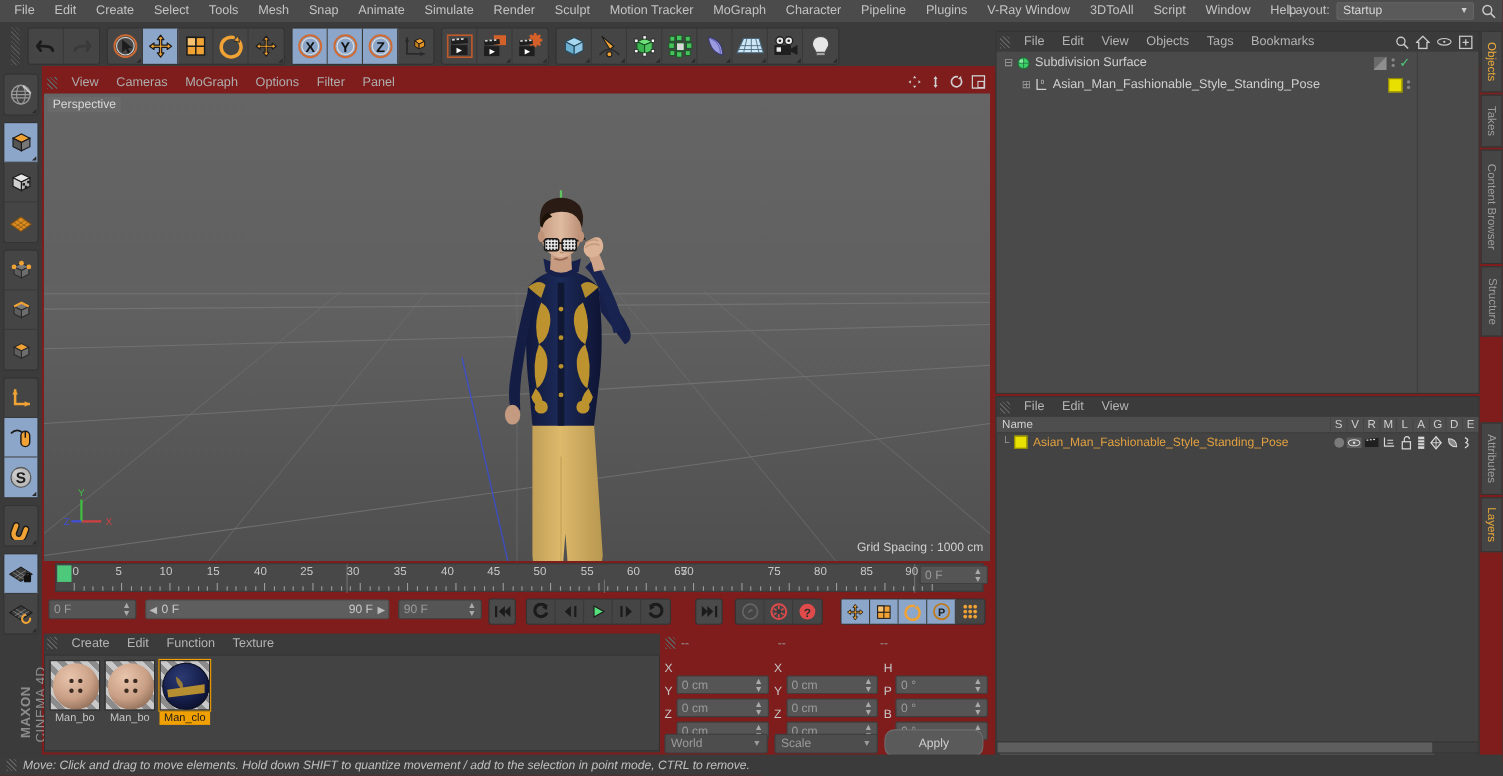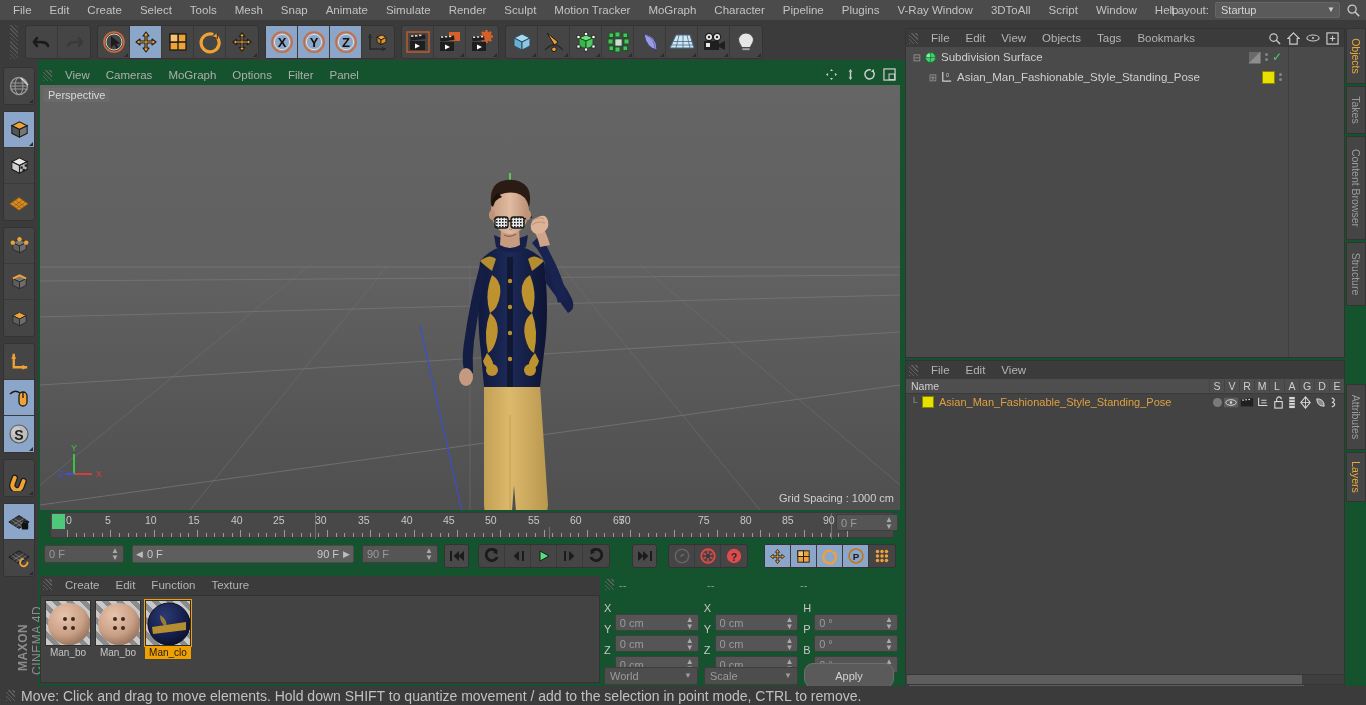--- a/index.html
+++ b/index.html
@@ -3,21 +3,21 @@
 <meta charset="utf-8">
 <style>
   * { box-sizing: border-box; margin:0; padding:0; }
   html,body {
     width:1366px; height:705px; overflow:hidden;
     background:#3b3b3b;
     font-family:"Liberation Sans", sans-serif;
     font-size:11px; color:#b4b4b4;
     -webkit-font-smoothing:antialiased;
   }
-  .app { position:relative; width:1366px; height:705px; background:#14532d; }
+  .app { position:relative; width:1366px; height:705px; background:#7f1d1d; }
 
   
   .menubar { position:absolute; left:0; top:0; width:1366px; height:20px;
     background:#4b4b4b; display:flex; align-items:center; }
   .menubar .mi { padding:0 9px; height:20px; line-height:20px; color:#c3c3c3; font-size:11.5px; white-space:nowrap; }
   .layout-wrap { position:absolute; right:26px; top:2px; display:flex; align-items:center; gap:6px; }
   .layout-wrap .lbl { color:#c3c3c3; font-size:11.5px; }
   .layout-sel { width:125px; height:16px; background:#5a5a5a; border:1px solid #666;
     border-radius:2px; color:#d6d6d6; font-size:11px; padding-left:5px; line-height:14px;
     display:flex; align-items:center; justify-content:space-between; }
@@ -157,21 +157,21 @@
   .rtab { width:20px; background:#454545; border:1px solid #333; margin-bottom:2px;
     display:flex; align-items:center; justify-content:center;}
   .rtab span { transform:rotate(90deg); white-space:nowrap; font-size:10.5px; color:#9c9c9c;}
   .rtab.act span { color:#e8a93a; }
 
   
   .status { position:absolute; left:0; bottom:0; width:1366px; height:19px; background:#3b3b3b;
     display:flex; align-items:center; }
   .status .dots { width:9px; height:11px; margin:0 6px 0 6px;
     background-image:repeating-linear-gradient(45deg,#5f5f5f 0 1px,transparent 1px 3px); }
-  .status .txt { font-size:14px; color:#c0c0c0; }
+  .status .txt { font-size:11px; color:#c0c0c0;font-style:italic; }
   .hscroll { position:absolute; left:905px; bottom:20px; width:440px; height:11px;
     background:#3f3f3f; border:1px solid #363636;}
   .hthumb { height:9px; width:395px; background:#5e5e5e; margin-left:1px;}
 </style>
 </head>
 <body>
 
 <div class="app">
 
   <div class="menubar">

